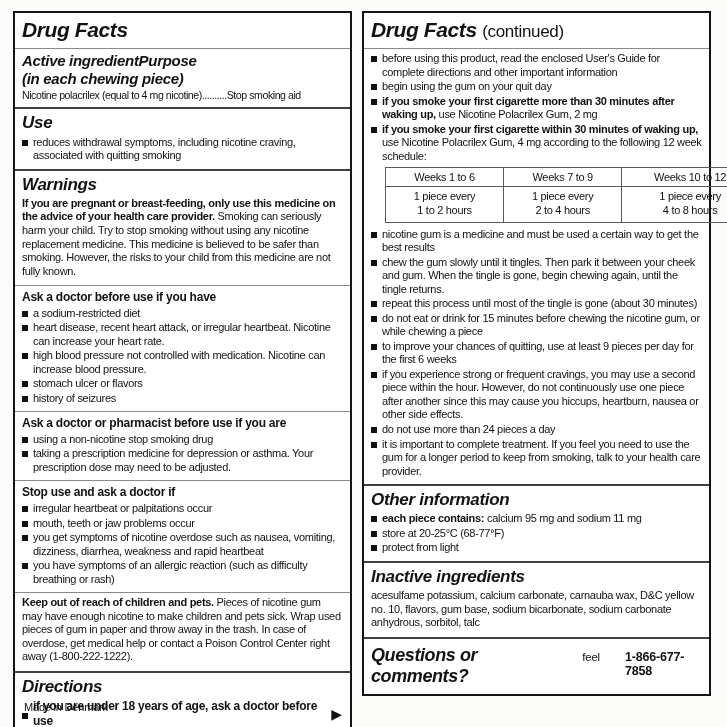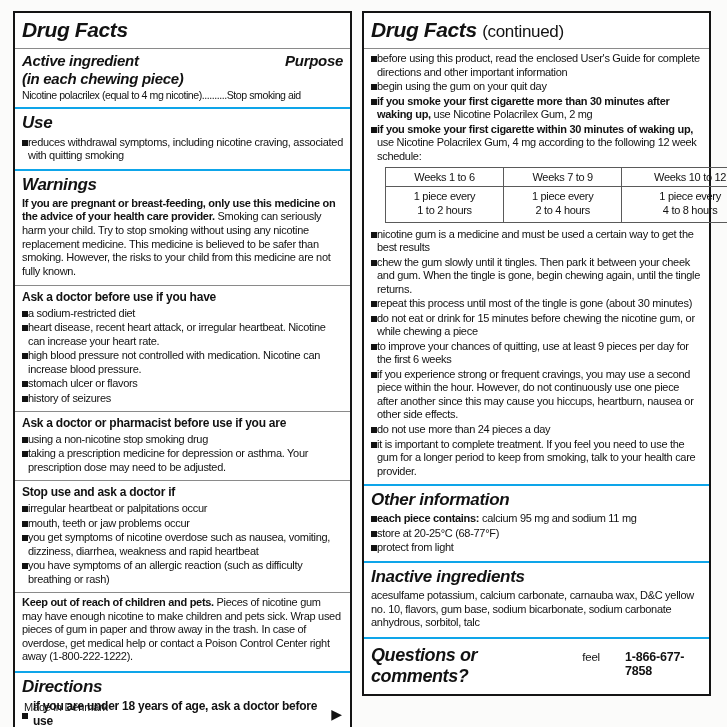--- a/index.html
+++ b/index.html
@@ -9,40 +9,40 @@
     -webkit-font-smoothing:antialiased;
   }
   .page{position:relative;width:727px;height:727px;overflow:hidden;}
   .col{
     position:absolute;top:11px;box-sizing:border-box;background:#fff;
     border:2px solid #141414;
   }
   .col-left{left:13px;width:339px;}
   .col-right{left:362px;width:349px;}
   .sec{padding:3px 7px 5px 7px;}
-  .sec.thick{border-top:2px solid #0ea5e9;}
+  .sec.thick{border-top:2px solid #404040;}
   .sec.thin{border-top:1px solid #8a8a8a;}
   .doc-title{
     font-style:italic;font-weight:bold;font-size:21px;letter-spacing:-0.4px;
     line-height:1.15;padding:2px 0 1px 0;
   }
   .doc-title .cont{font-style:normal;font-weight:normal;font-size:17px;letter-spacing:-0.3px;}
   .sec-head{
     font-style:italic;font-weight:bold;font-size:17px;letter-spacing:-0.3px;
     line-height:1.2;margin:1px 0 2px 0;
   }
   .sub-head{font-weight:bold;font-size:12px;letter-spacing:-0.25px;line-height:1.3;margin:1px 0 1px 0;}
   .para, .bt, .ing-line{font-size:11px;letter-spacing:-0.3px;line-height:1.23;}
   .para{margin:0 0 2px 0;}
   .list{margin:0;}
-  .bullet{display:flex;margin:0 0 1px 0;}
+  .bullet{display:flex;gap:5px;margin:0 0 1px 0;}
   .sq{width:6px;height:6px;background:#121212;flex:none;margin-top:4px;}
   .bt{flex:1;}
   
-  .ai-row{display:flex;justify-content:space-between;align-items:baseline;}
+  .ai-row{display:flex;justify-content:flex-start;align-items:baseline;}
   .ai-h{font-style:italic;font-weight:bold;font-size:15px;letter-spacing:-0.3px;line-height:1.2;}
   .ing-line{white-space:nowrap;letter-spacing:-0.45px;font-size:10.6px;margin-top:1px;}
   
   table.sched{
     border-collapse:collapse;margin:4px 2px 5px 14px;width:374px;
     font-size:11px;letter-spacing:-0.3px;
   }
   table.sched th, table.sched td{
     border:1px solid #5a5a5a;text-align:center;font-weight:normal;
   }

